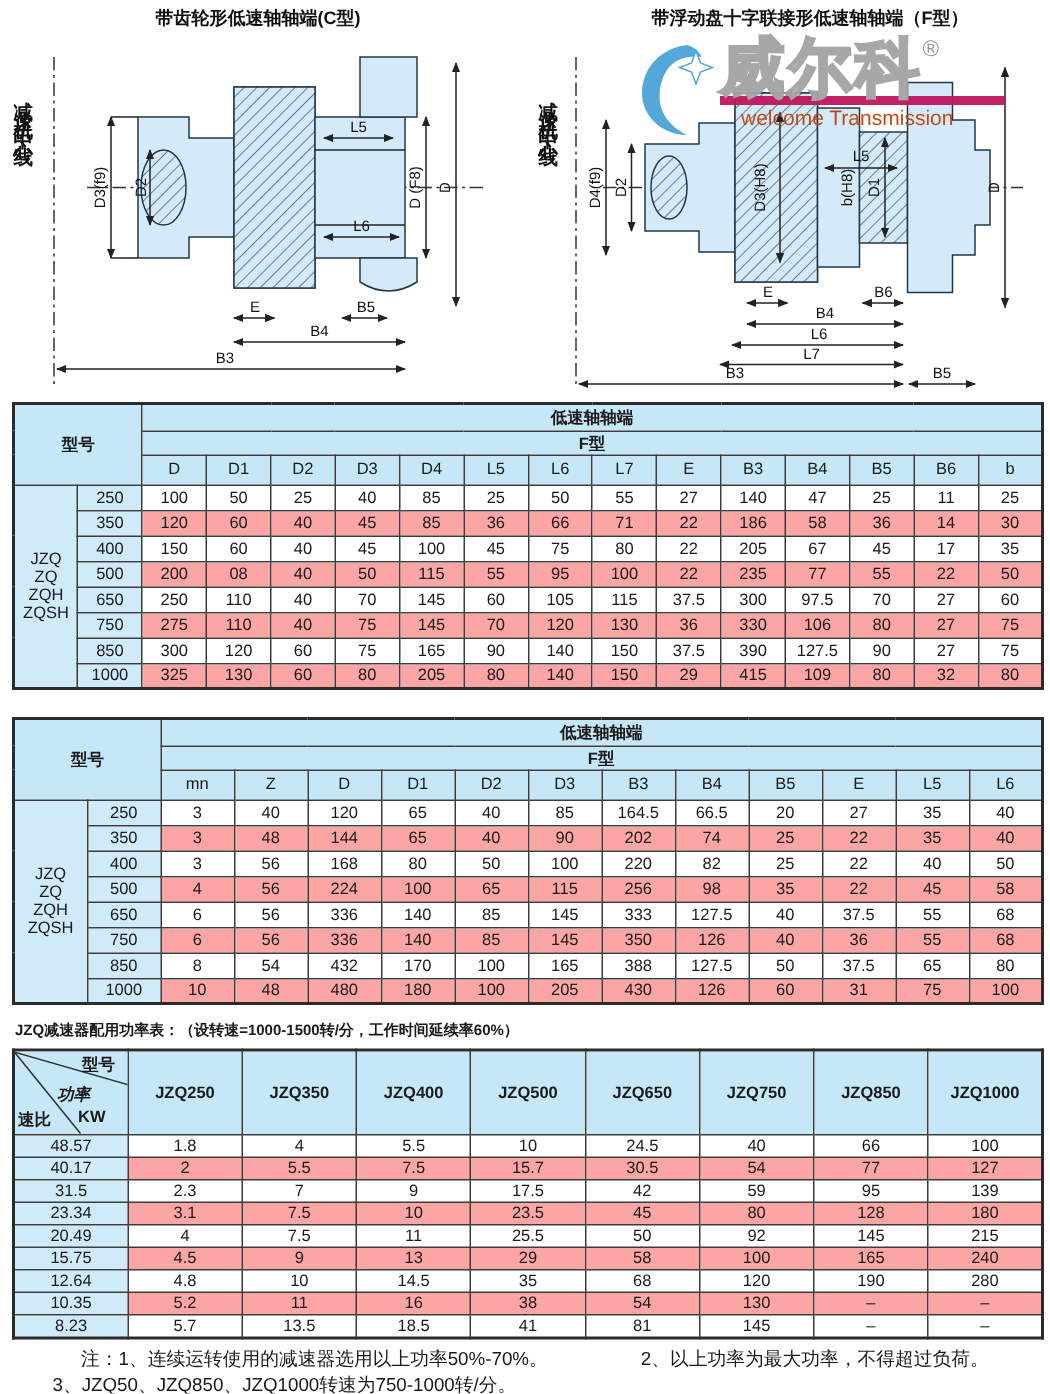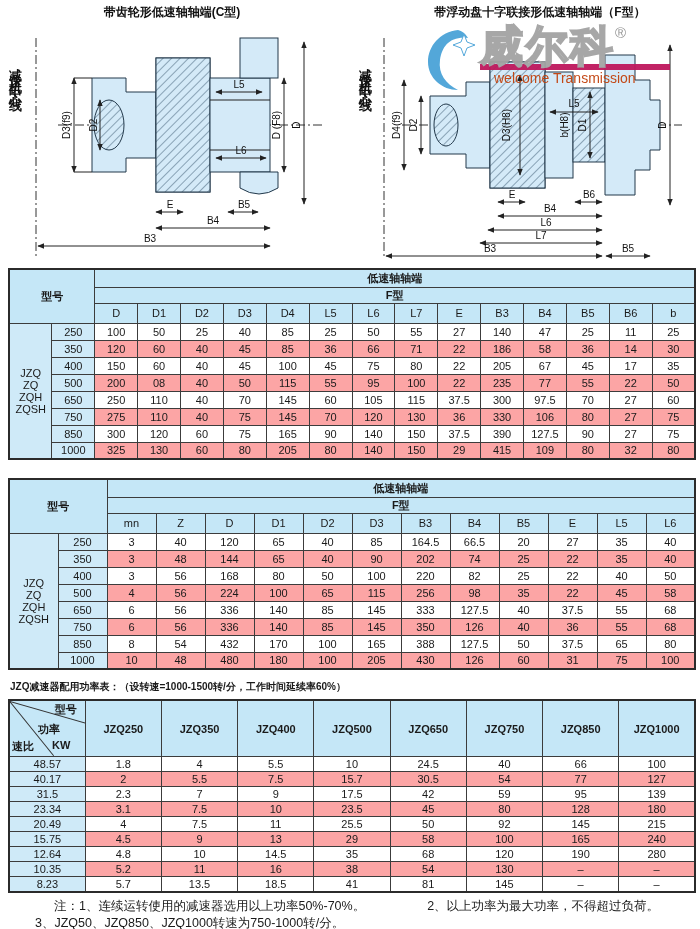--- a/index.html
+++ b/index.html
@@ -56,21 +56,21 @@
   .caption { font-size:10px; font-weight:bold; margin:10px 0 5px 10px; }
 
   .t3 thead tr { height:55px; }
   .t3 tbody tr { height:15px; }
   .t3 thead th.corner { padding:0; }
   .diag-wrap { position:relative; width:100%; height:55px; background:#c5e7f7; font-weight:bold; font-size:11px; }
   .diag-line { position:absolute; left:0; top:0; height:1px; background:#333; transform-origin:0 0; }
   .diag-line.l1 { width:79px; transform:rotate(16deg); }
   .diag-line.l2 { width:70px; transform:rotate(51deg); }
   .t-model { position:absolute; right:8px; top:1px; }
-  .t-power { position:absolute; left:28px; top:21px; }
+  .t-power { position:absolute; left:28px; top:21px;font-style:italic; }
   .t-ratio { position:absolute; left:2px; top:38px; }
   .t-kw { position:absolute; left:42px; top:38px; }
 
   
   .notes { margin:5px 0 0 10px; font-size:12.5px; line-height:17px; }
   .note-row1 { display:flex;margin-left:44px; }
   .note-row1 .n2 { margin-left:62px; }
   .note-row2 { padding-left:25px; }
 </style>
 </head>

